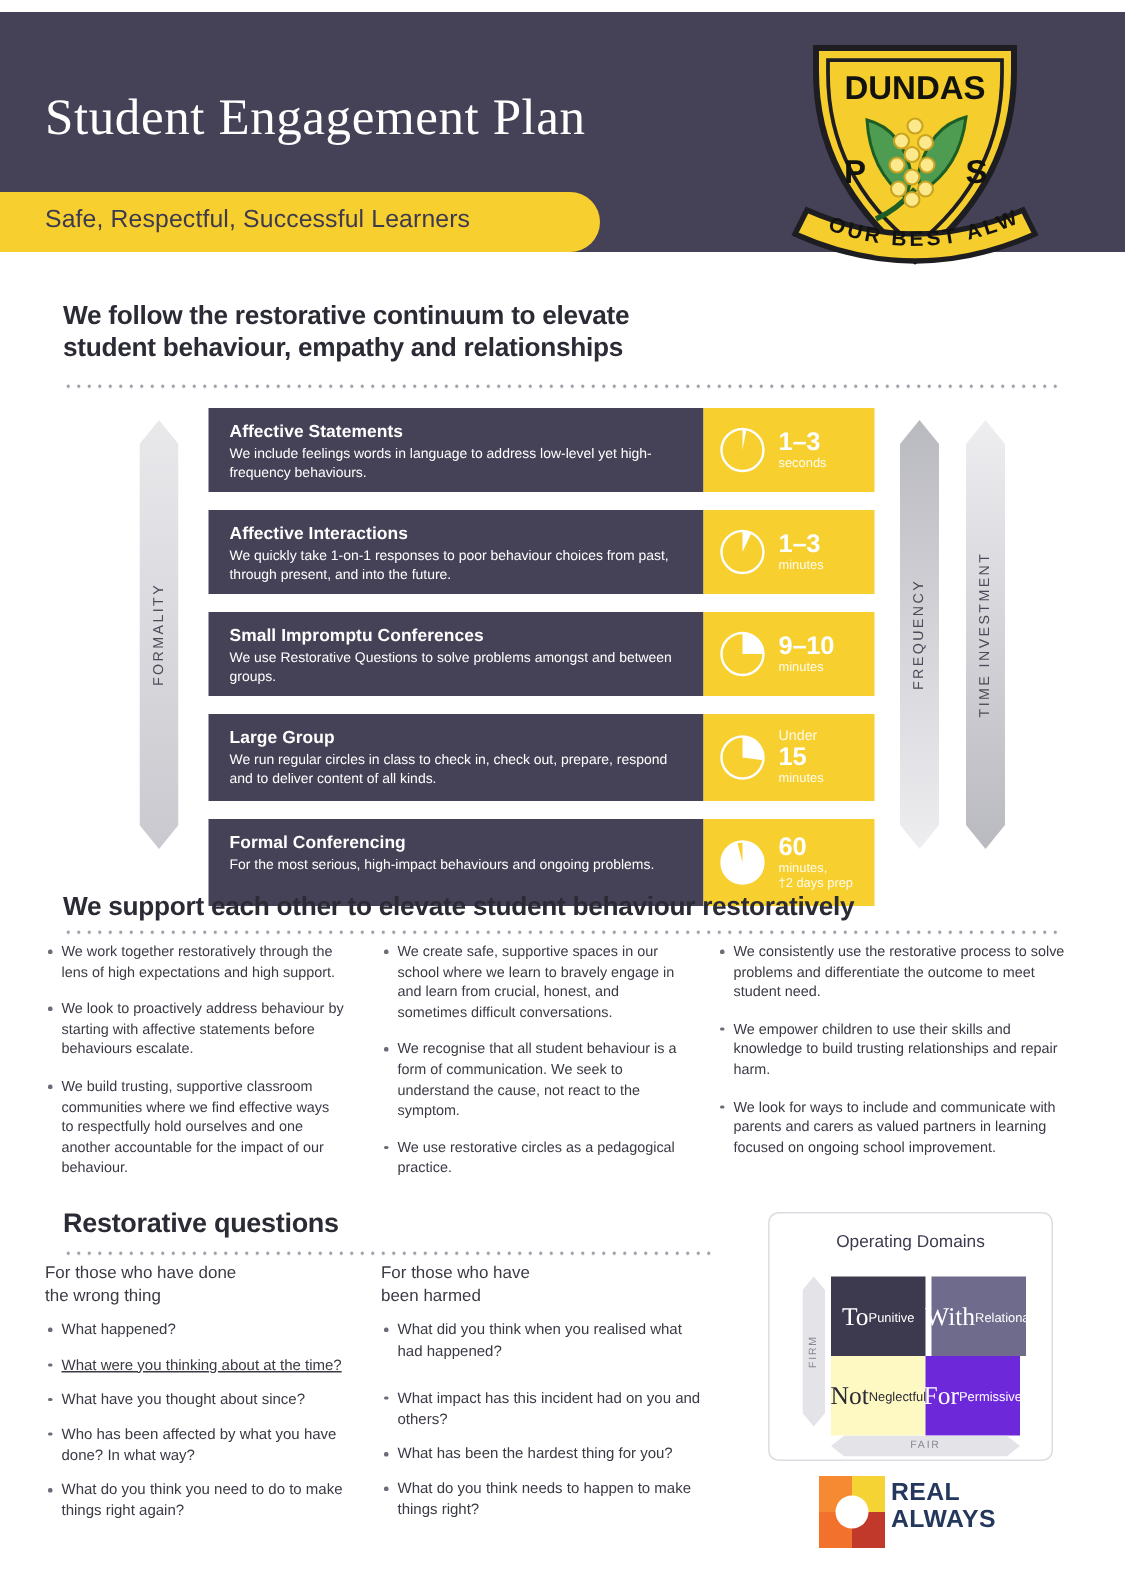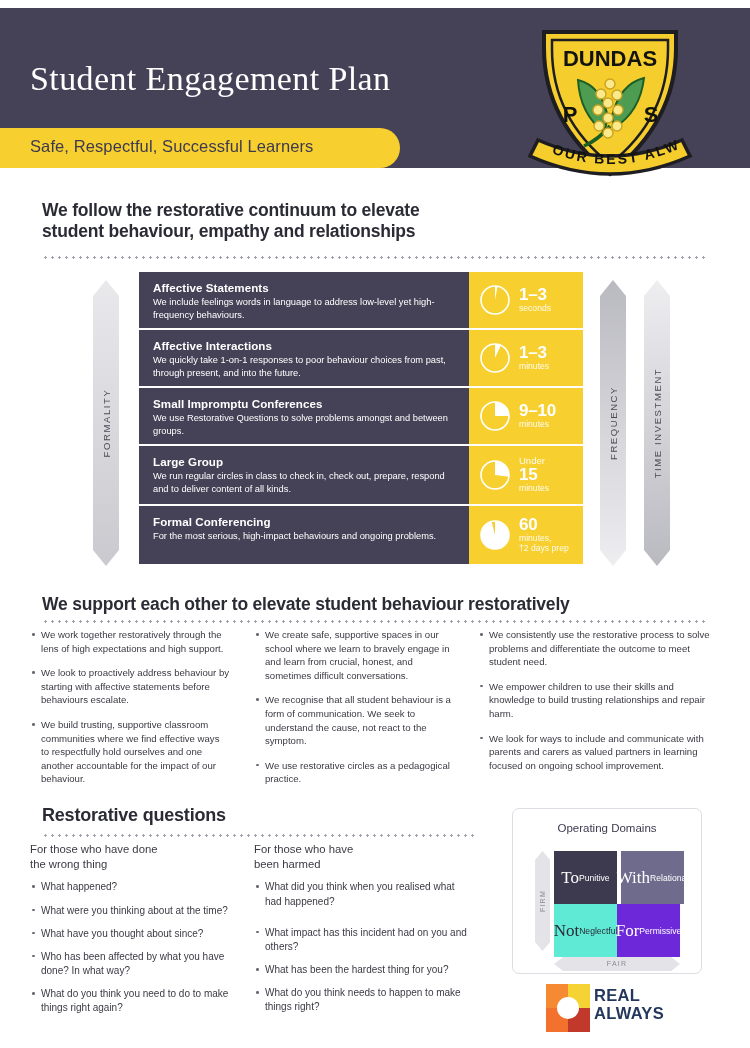--- a/index.html
+++ b/index.html
@@ -49,21 +49,21 @@
     position:absolute;left:0;top:0;width:26px;height:100%;
   }
   .vshaft .vlabel{
     position:absolute;left:50%;top:50%;
     transform:translate(-50%,-50%) rotate(-90deg);
     transform-origin:center center;
     white-space:nowrap;font-size:9.5px;letter-spacing:1.6px;
     color:#4c4a58;font-weight:400;
   }
   .rows{position:absolute;left:139px;top:0;width:444px;}
-  .row{position:relative;display:flex;margin-bottom:2px;}
+  .row{position:relative;display:flex;margin-bottom:12px;}
   .row-left{
     background:#454156;color:#ffffff;width:330px;box-sizing:border-box;
     padding:9px 12px 9px 14px;
   }
   .row-title{font-size:11.6px;font-weight:bold;margin-bottom:2px;letter-spacing:.05px;}
   .row-desc{font-size:9.3px;line-height:1.35;font-weight:400;}
   .row-right{
     background:#f7cf2e;width:114px;box-sizing:border-box;
     display:flex;align-items:center;justify-content:flex-start;
     padding-left:10px;gap:8px;
@@ -309,21 +309,21 @@
       <div class="bullet"> We look for ways to include and communicate with parents and carers as valued partners in learning focused on ongoing school improvement.</div>
     </div>
   </div>
 
 <div class="sec-h" style="left:42px;top:805px;font-size:18px;">Restorative questions</div>
 <div class="dotline" style="left:42px;top:834px;width:435px;"></div>
 <div class="rq" id="rq-groups">
     <div class="col" style="position: absolute; left: 0px; top: 40px; width: 205px;">
       <div class="rq-sub">For those who have done<br>the wrong thing</div>
       <div class="bullet" style="margin-bottom: 9px; font-size: 10px;">What happened?</div>
-      <div class="bullet" style="margin-bottom: 9px; font-size: 10px;">What were you thinking about at the time?</div>
+      <div class="bullet" style="margin-bottom: 9px; font-size: 10px; text-decoration: underline;">What were you thinking about at the time?</div>
       <div class="bullet" style="margin-bottom: 9px; font-size: 10px;">What have you thought about since?</div>
       <div class="bullet" style="margin-bottom: 9px; font-size: 10px;">Who has been affected by what you have done? In what way?</div>
       <div class="bullet" style="margin-bottom: 9px; font-size: 10px;">What do you think you need to do to make things right again?</div>
     </div>
     <div class="col" style="position: absolute; left: 224px; top: 40px; width: 215px;">
       <div class="rq-sub">For those who have<br>been harmed</div>
       <div class="bullet" style="margin-bottom: 17px; font-size: 10px;">What did you think when you realised what had happened?</div>
       <div class="bullet" style="margin-bottom: 9px; font-size: 10px;">What impact has this incident had on you and others?</div>
       <div class="bullet" style="margin-bottom: 9px; font-size: 10px;">What has been the hardest thing for you?</div>
       <div class="bullet" style="margin-bottom: 9px; font-size: 10px;">What do you think needs to happen to make things right?</div>
@@ -339,21 +339,21 @@
   <div class="axis-lab" style="left:22px;top:92px;width:15px;text-align:center;transform:rotate(-90deg);transform-origin:center;">FIRM</div>
 
   <div class="quad" style="left:41px;top:42px;width:63px;height:53px;background:#3d3a50;color:#fff;">
     <span class="q-big">To</span>
     <span class="q-small">Punitive</span>
   </div>
   <div class="quad" style="left:108px;top:42px;width:63px;height:53px;background:#6e6b8c;color:#ffffff;">
     <span class="q-big">With</span>
     <span class="q-small">Relational</span>
   </div>
-  <div class="quad" style="left:41px;top:95px;width:63px;height:53px;background:#5eead4;color:#2b2b36;">
+  <div class="quad" style="left:41px;top:95px;width:63px;height:53px;background:#fef9c3;color:#2b2b36;">
     <span class="q-big">Not</span>
     <span class="q-small">Neglectful</span>
   </div>
   <div class="quad" style="left:104px;top:95px;width:63px;height:53px;background:#6d28d9;color:#fff;">
     <span class="q-big">For</span>
     <span class="q-small">Permissive</span>
   </div>
 
   <svg class="fair-arrow" viewBox="0 0 126 14" preserveAspectRatio="none">
     <path d="M0 7 L9 0 L117 0 L126 7 L117 14 L9 14 Z" fill="#e3e3e8"></path>

